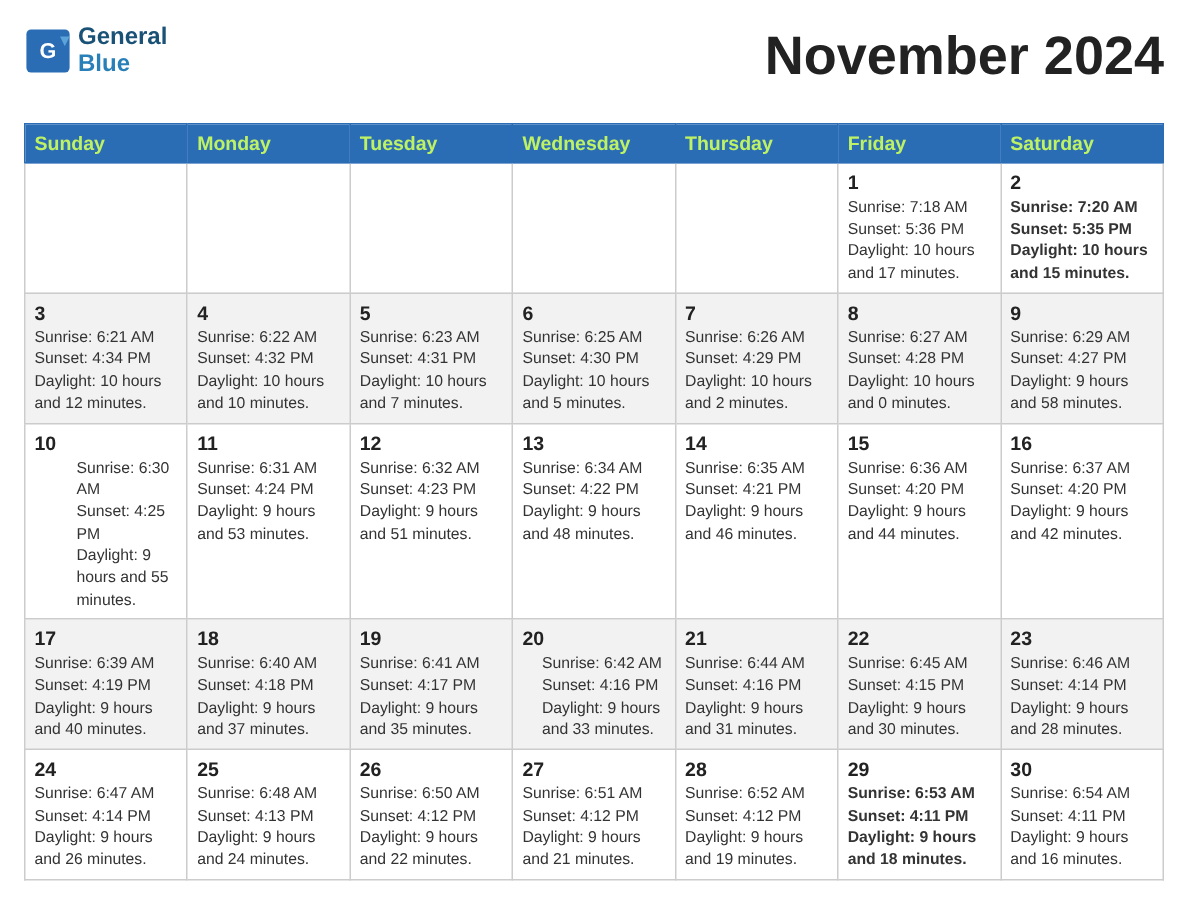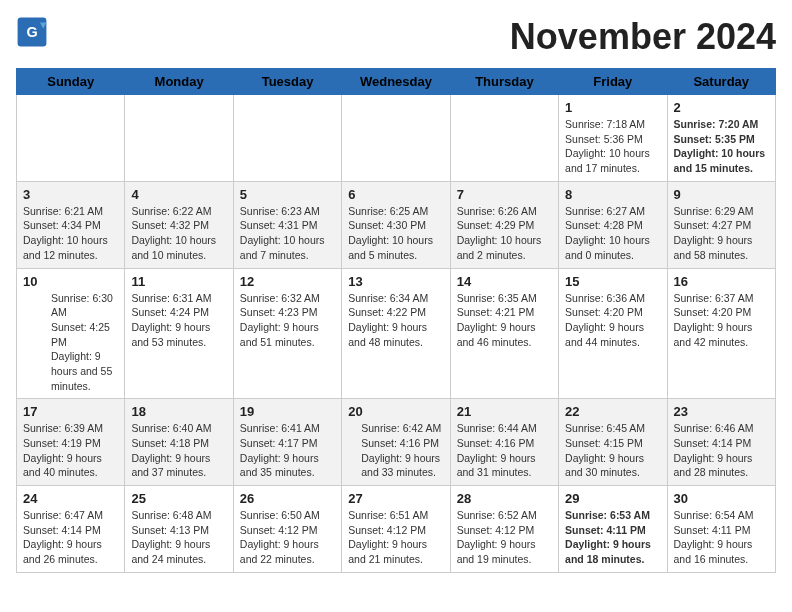--- a/index.html
+++ b/index.html
@@ -15,21 +15,21 @@
       align-items: center;
       margin-bottom: 4px;
     }
     .logo-icon {
       width: 32px;
       height: 32px;
       margin-right: 4px;
     }
     .title-block {
       text-align: left;
-      margin-bottom: 4px;
+      margin-bottom: 18px;
     }
     .month-title {
       font-size: 36px;
       font-weight: bold;
       color: #222;
     }
     .location-title {
       font-size: 16px;
       color: #444;
     }
@@ -39,25 +39,25 @@
       align-items: flex-start;
       margin-bottom: 6px;
     }
     table {
       width: 100%;
       border-collapse: collapse;
       table-layout: fixed;
     }
     thead tr th {
       background-color: #2a6db5;
-      color: #000000;
+      color: #bef264;
       font-size: 13px;
       font-weight: bold;
       padding: 5px 6px;
-      text-align: center;
+      text-align: left;
       border: 1px solid #2a6db5;
     }
     tbody tr td {
       vertical-align: top;
       padding: 5px 6px;
       font-size: 11px;
       color: #222;
       border: 1px solid #ccc;
       height: 80px;
     }
@@ -82,20 +82,24 @@
 </head>
 <body>
 
 <div class="top-bar">
   <div class="header-logo">
     <svg class="logo-icon" viewBox="0 0 40 40">
       <rect x="2" y="2" width="36" height="36" rx="4" fill="#2a6db5"></rect>
       <text x="20" y="26" text-anchor="middle" fill="white" font-size="18" font-weight="bold" font-family="Arial">G</text>
       <polygon points="30,8 38,8 34,16" fill="#5ba3d9"></polygon>
     </svg>
+    <div>
+      <div style="font-size:16px;font-weight:bold;color:#1a5276;">General</div>
+      <div style="font-size:16px;font-weight:bold;color:#2980b9;">Blue</div>
+    </div>
   </div>
   <div class="title-block">
     <div class="month-title">November 2024</div>
   </div>
 </div>
 
 <table>
   <thead>
     <tr>
     <th>Sunday</th>

